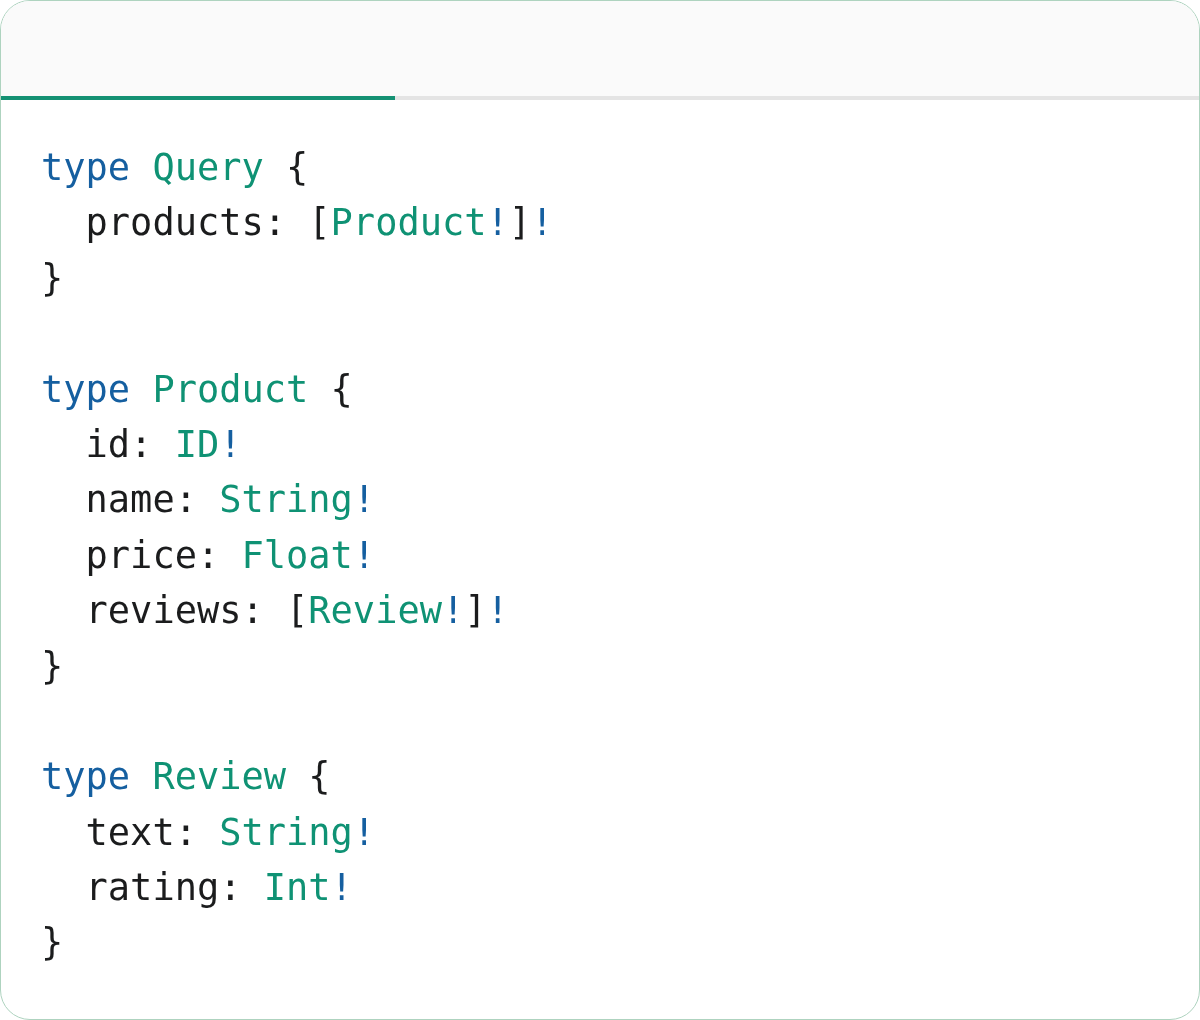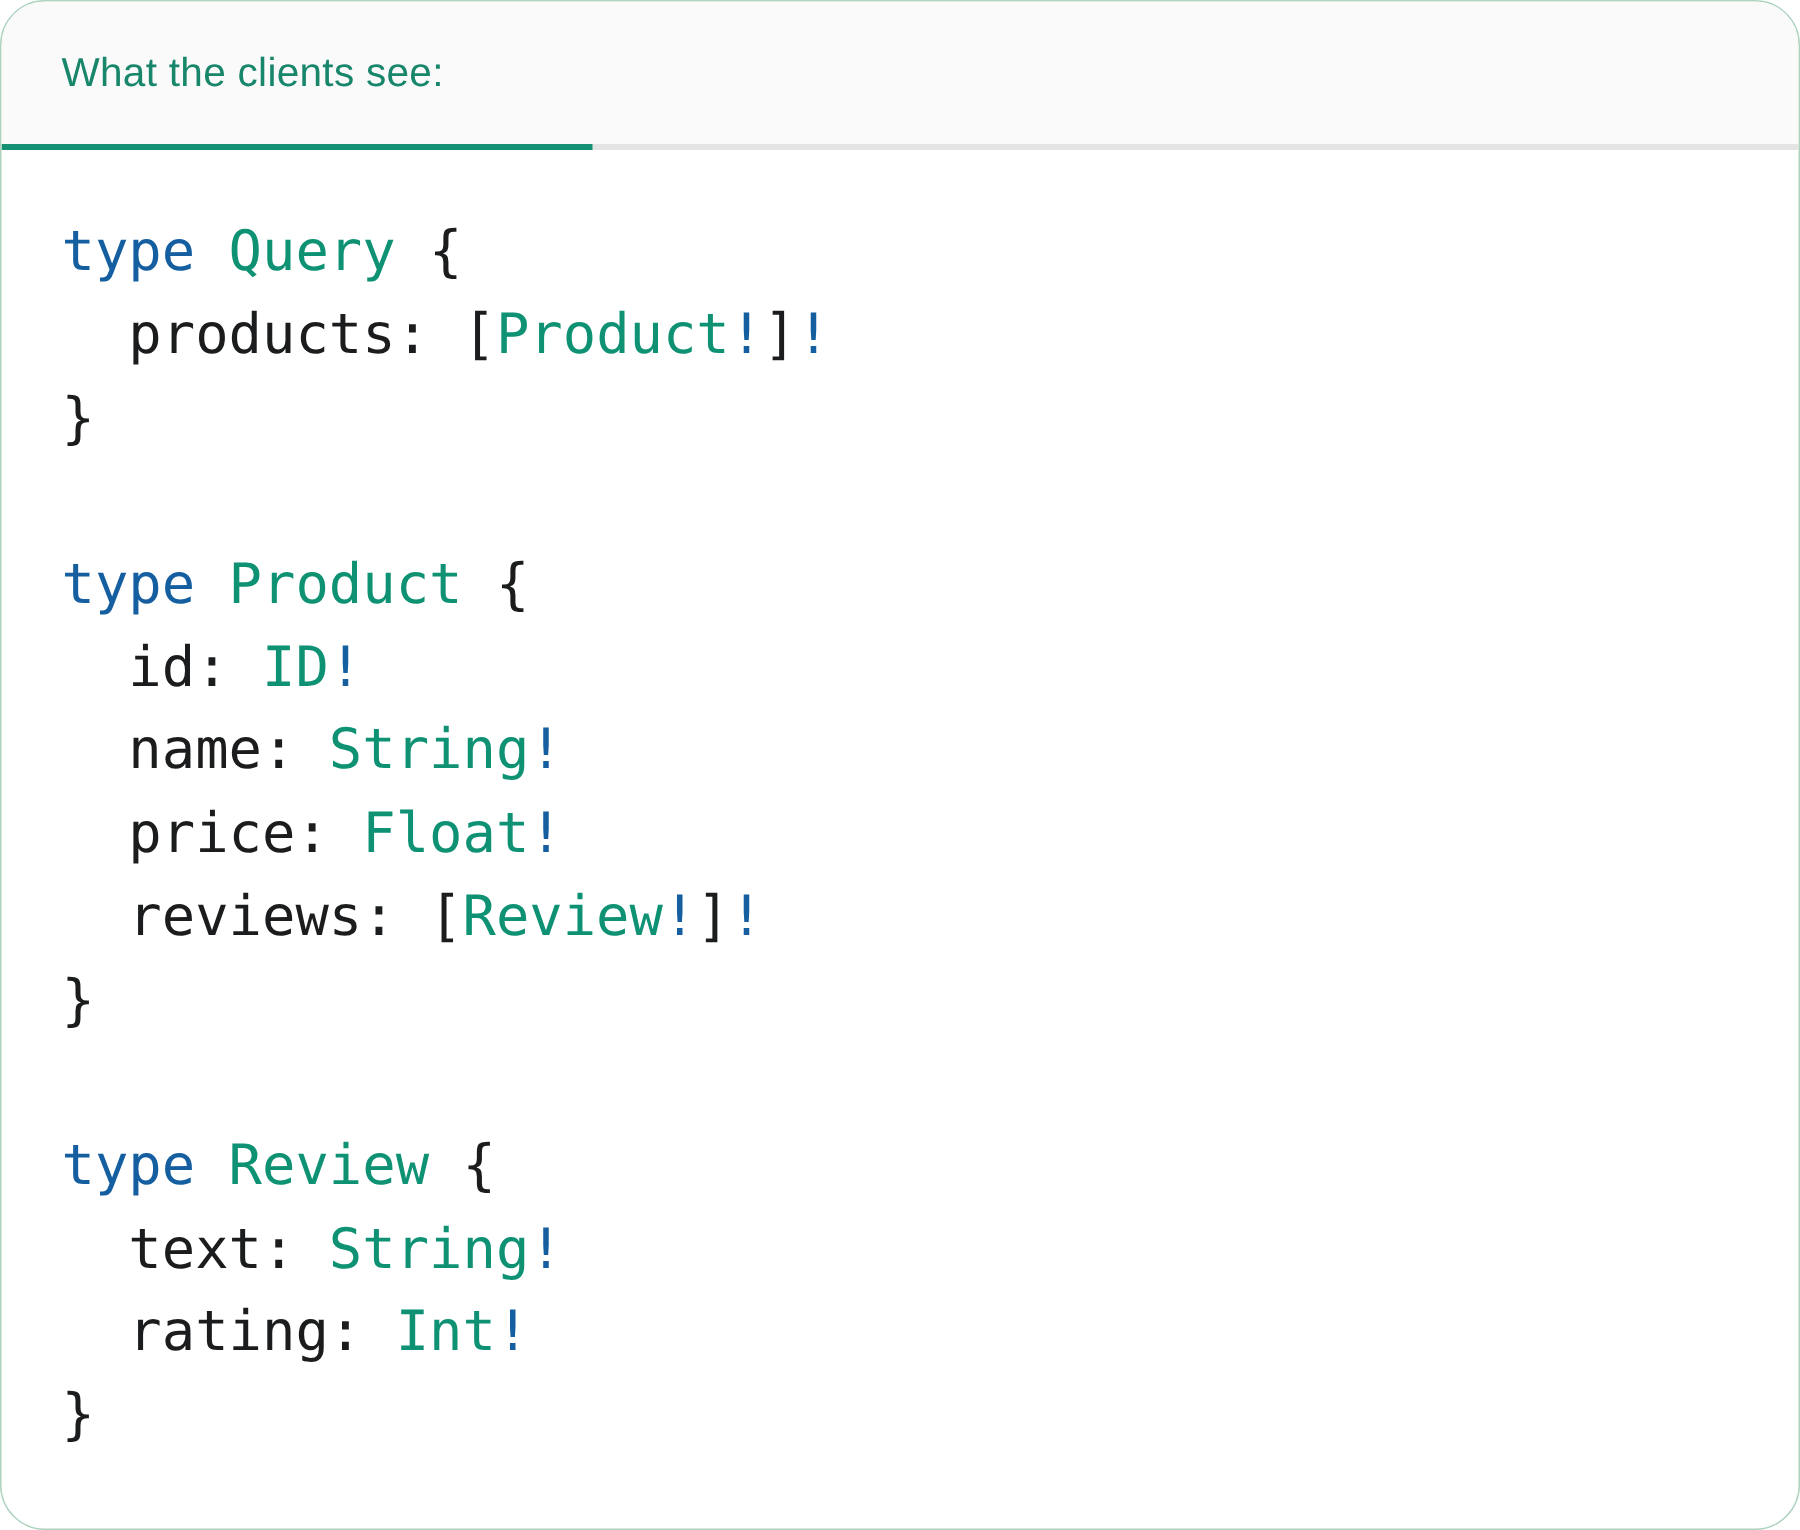--- a/index.html
+++ b/index.html
@@ -65,19 +65,16 @@
   .tok-k{color:var(--kw);}
   .tok-n{color:var(--tn);}
   .tok-b{color:var(--bang);}
   .tok-p{color:var(--plain);}
 </style>
 </head>
 <body>
 
 <div class="card">
   <div class="card-header">
-    <div class="tab">
-      <span class="tab-label">What the clients see:</span>
-    </div>
     <div class="tab-underline"></div>
   </div>
   <pre class="code" id="code"><div class="code-line"><span class="tok-k">type</span><span class="tok-p"> </span><span class="tok-n">Query</span><span class="tok-p"> {</span></div><div class="code-line"><span class="tok-p">  products: [</span><span class="tok-n">Product</span><span class="tok-b">!</span><span class="tok-p">]</span><span class="tok-b">!</span></div><div class="code-line"><span class="tok-p">}</span></div><div class="code-line">&nbsp;</div><div class="code-line"><span class="tok-k">type</span><span class="tok-p"> </span><span class="tok-n">Product</span><span class="tok-p"> {</span></div><div class="code-line"><span class="tok-p">  id: </span><span class="tok-n">ID</span><span class="tok-b">!</span></div><div class="code-line"><span class="tok-p">  name: </span><span class="tok-n">String</span><span class="tok-b">!</span></div><div class="code-line"><span class="tok-p">  price: </span><span class="tok-n">Float</span><span class="tok-b">!</span></div><div class="code-line"><span class="tok-p">  reviews: [</span><span class="tok-n">Review</span><span class="tok-b">!</span><span class="tok-p">]</span><span class="tok-b">!</span></div><div class="code-line"><span class="tok-p">}</span></div><div class="code-line">&nbsp;</div><div class="code-line"><span class="tok-k">type</span><span class="tok-p"> </span><span class="tok-n">Review</span><span class="tok-p"> {</span></div><div class="code-line"><span class="tok-p">  text: </span><span class="tok-n">String</span><span class="tok-b">!</span></div><div class="code-line"><span class="tok-p">  rating: </span><span class="tok-n">Int</span><span class="tok-b">!</span></div><div class="code-line"><span class="tok-p">}</span></div></pre>
 </div>
 
 </body></html>

